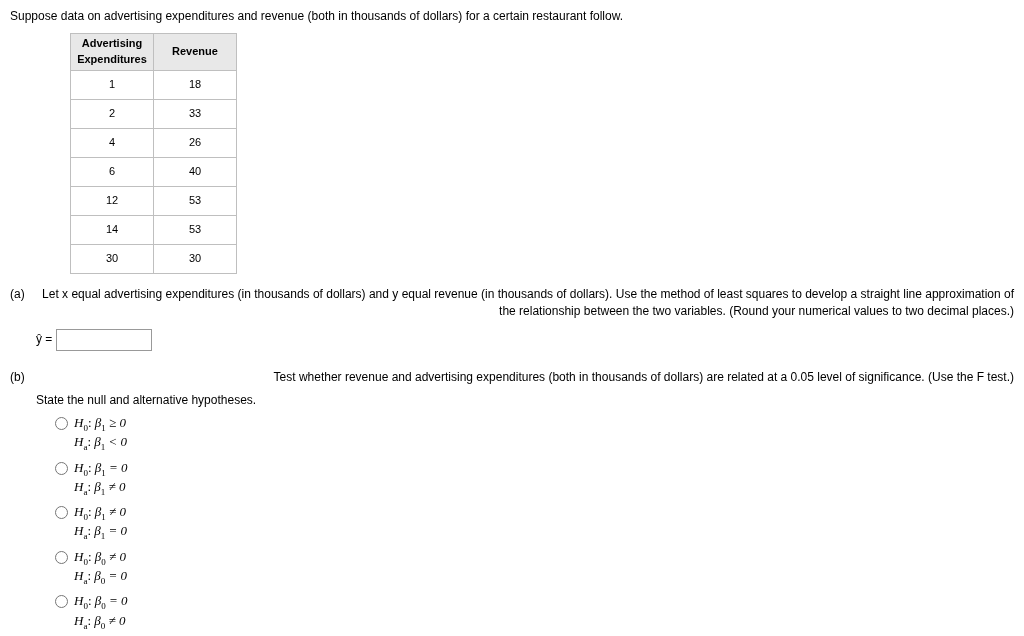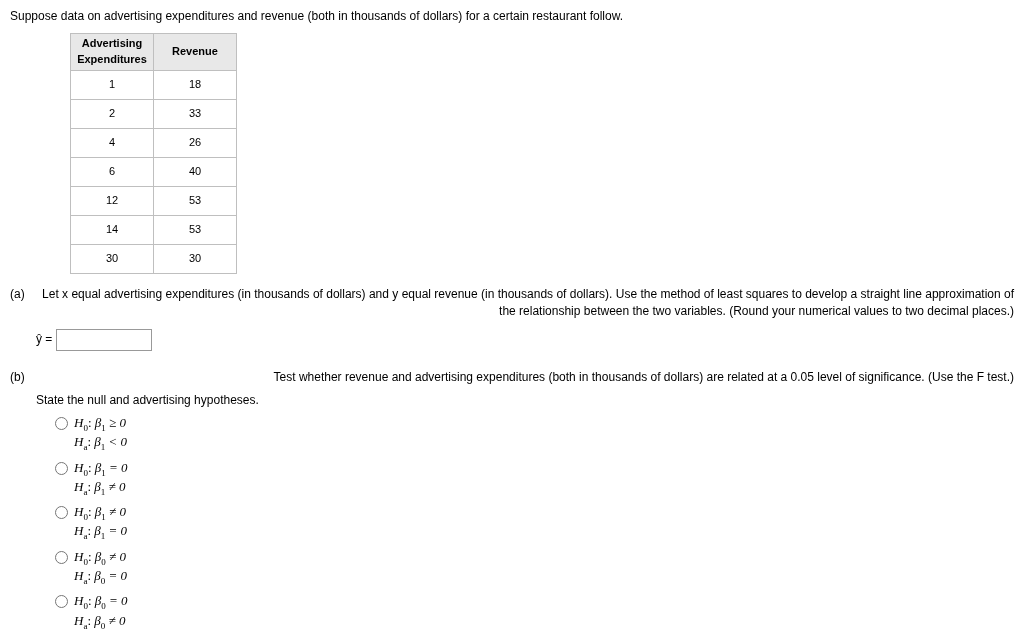--- a/index.html
+++ b/index.html
@@ -128,21 +128,21 @@
 <div class="yhat">
   <span>ŷ =</span>
   <input type="text" style="">
 </div>
 
 <div class="row">
   <div class="label">(b)</div>
   <div class="qtext">Test whether revenue and advertising expenditures (both in thousands of dollars) are related at a 0.05 level of significance. (Use the F test.)</div>
 </div>
 
-<div class="sub">State the null and advertising hypotheses.</div>
+<div class="sub">State the null and alternative hypotheses.</div>
 
 <div class="opts">
   <div class="opt">
     <input type="radio" name="hyp" style="">
     <div class="hyp">
       <span class="rm"><i>H</i><sub>0</sub>:</span> <i>β</i><sub>1</sub> ≥ 0<br>
       <span class="rm"><i>H</i><sub>a</sub>:</span> <i>β</i><sub>1</sub> &lt; 0
     </div>
   </div>
   <div class="opt">

